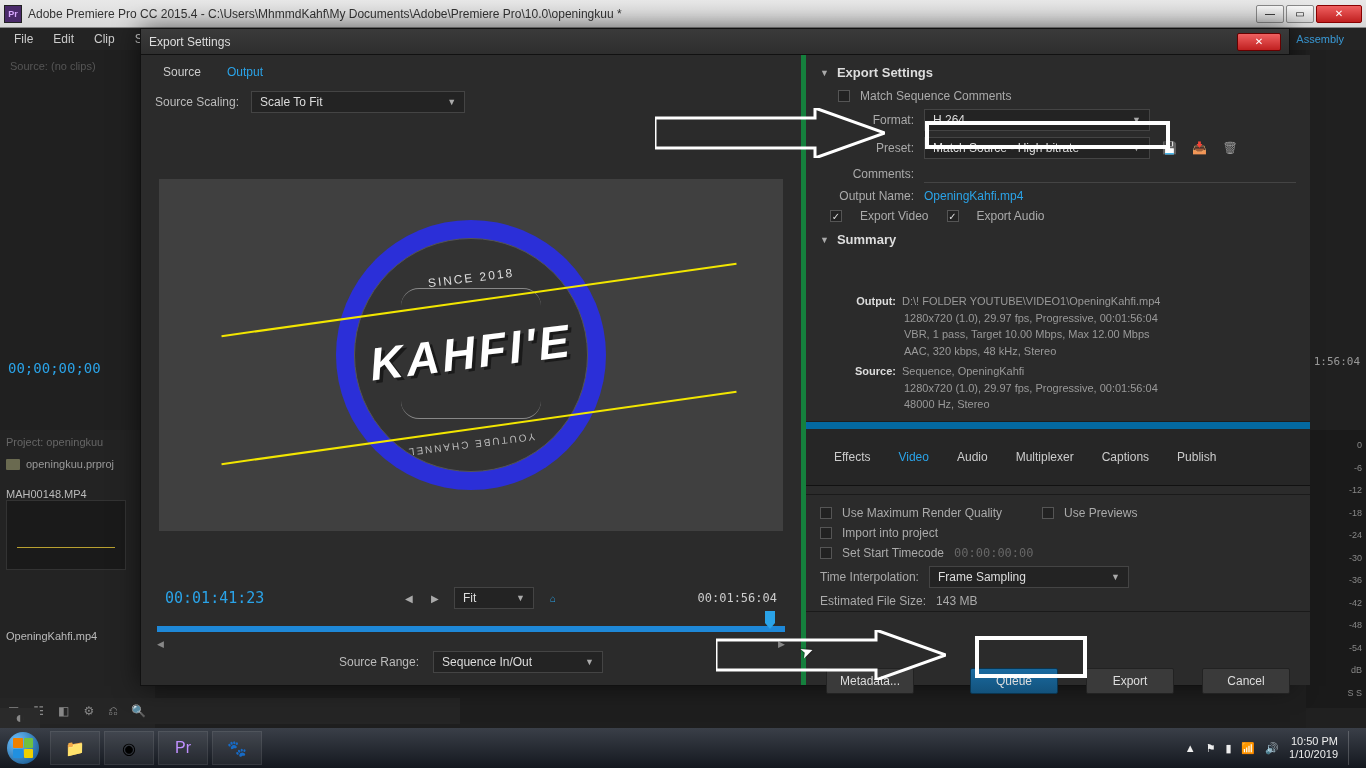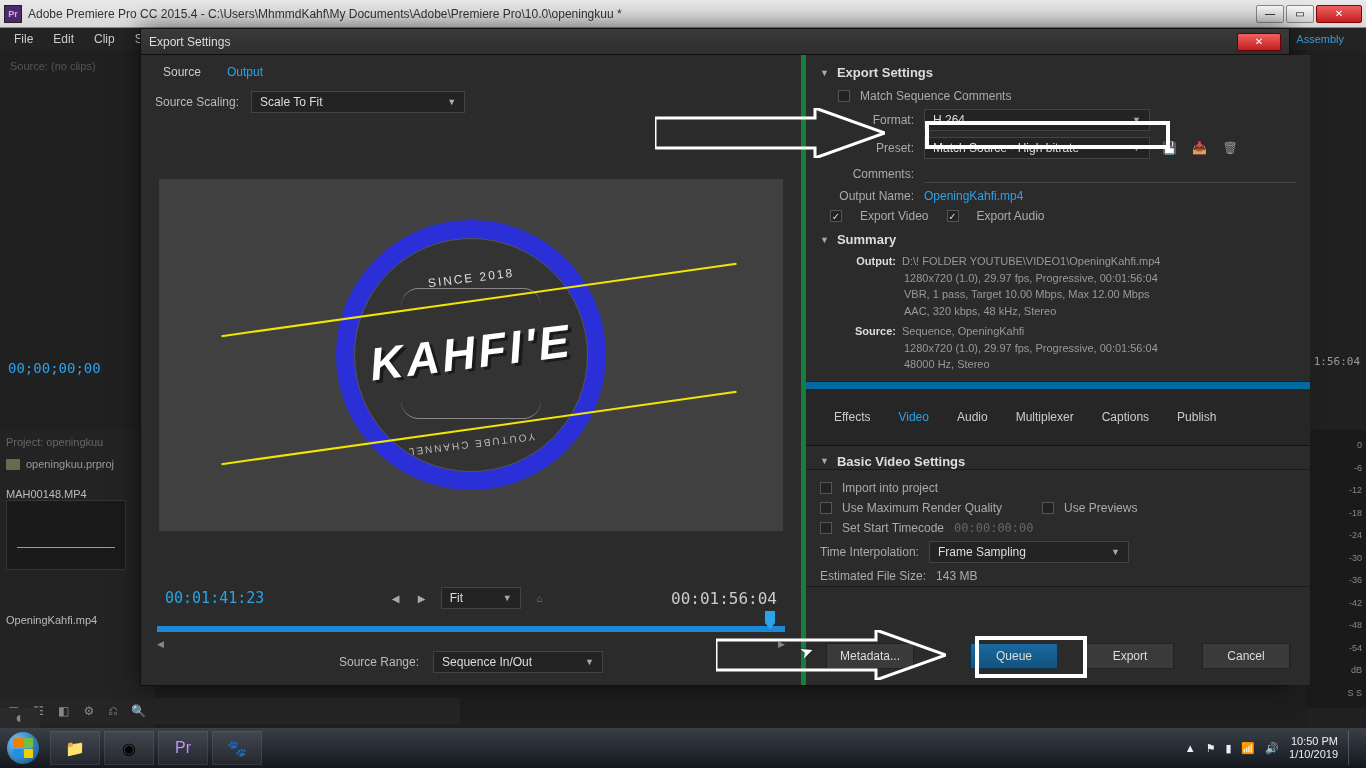--- a/index.html
+++ b/index.html
@@ -21,21 +21,21 @@
 .host-bg { position: absolute; inset: 50px 0 40px 0; background: #1e1e1e; }
 .host-left { position:absolute; left:0; top:50px; width:140px; bottom:40px; background:#202020; }
 .host-left .nolabel { color:#555; font-size:11px; padding:10px; }
 .host-left .tc { color:#2aa3e8; font-size:14px; font-family: monospace; padding:10px 8px; position:absolute; top:300px;}
 .host-right { position:absolute; right:0; top:50px; width:60px; bottom:40px; background:#202020; }
 .host-right .tc { color:#999; font-size:11px; font-family: monospace; position:absolute; top:305px; right:6px;}
 .host-project { position:absolute; left:0; top:430px; width:155px; bottom:40px; background:#232323; color:#999; font-size:11px;}
 .host-project .hdr { padding:6px; color:#666; display:flex; justify-content:space-between;}
 .host-project .folder { padding:4px 6px 8px; display:flex; align-items:center; gap:6px;}
 .host-project .folder .fi { width:14px; height:11px; background:#6a6a50; border-radius:1px; }
-.host-project .bins { display:flex; flex-direction:column; gap:40px; padding:6px;}
+.host-project .bins { display:flex; flex-direction:column; gap:56px; padding:6px;}
 .host-project .clip { width:120px; height:70px; background:#1a1a1a; border:1px solid #333; position:relative;}
 .host-project .clip .ln { position:absolute; left:10px; right:10px; top:46px; height:1px; background:#b8a030;}
 .host-project .clip-name { font-size:11px; color:#bbb; padding-top:4px;}
 .host-meters { position:absolute; right:0; top:430px; width:60px; bottom:60px; background:#1a1a1a; }
 .host-meters .scale { position:absolute; right:4px; top:10px; bottom:10px; width:54px; display:flex; flex-direction:column; justify-content:space-between; font-size:9px; color:#888; text-align:right;}
 .host-icons { position:absolute; left:0; bottom:44px; height:26px; width:460px; background:#252525; display:flex; align-items:center; gap:14px; padding:0 8px; color:#888; font-size:12px;}
 
 
 .dialog { position: absolute; left: 140px; top: 28px; width: 1150px; height: 658px; background: #2b2b2b; border: 1px solid #111; box-shadow: 0 0 24px rgba(0,0,0,.6); display:flex; flex-direction:column; }
 .dialog-title { height: 26px; background: linear-gradient(#3a3a3a,#2e2e2e); display:flex; align-items:center; padding:0 8px; color:#ddd; font-size:12px; border-bottom:1px solid #111;}
@@ -67,42 +67,42 @@
 .diag.d2 { top:248px; transform:rotate(-8deg);}
 .arc { position:absolute; left:50%; width:140px; height:18px; border-top:1px solid #888; border-radius:70px 70px 0 0;}
 .arc.bottom { transform: translateX(-50%) rotate(180deg); top:63%;}
 .arc.top { transform: translateX(-50%); top:31%;}
 
 .timebar-row { display:flex; align-items:center; padding:10px 24px 4px; font-size:13px; color:#bbb;}
 .timebar-row .tc-blue { color:#2aa3e8; font-family:monospace; font-size:15px;}
 .timebar-row .middle { flex:1; display:flex; align-items:center; justify-content:center; gap:12px;}
 .timebar-row .small-btn { width:14px; height:14px; color:#aaa; font-size:10px; display:flex; align-items:center; justify-content:center;}
 .timebar-row .fit-dd { min-width:80px;}
-.timebar-row .tc-grey { font-family:monospace; font-size:16px; color:#ccc;}
+.timebar-row .tc-grey { font-family:monospace; font-size:12px; color:#ccc;}
 
 .slider { margin:4px 16px 2px; position:relative; height:24px;}
 .slider .track { position:absolute; left:0; right:0; top:10px; height:4px; background:#1a1a1a; }
 .slider .fill { position:absolute; left:0; top:9px; height:6px; background:#1e88d8; width:100%;}
 .slider .end-mark { position:absolute; right:10px; top:-6px; width:10px; height:12px; background:#2aa3e8;}
 .slider .end-tri { position:absolute; right:10px; top:6px; width:0; height:0; border-left:5px solid transparent; border-right:5px solid transparent; border-top:6px solid #2aa3e8;}
 .slider .arr-l { position:absolute; left:0; top:22px; font-size:9px; color:#888;}
 .slider .arr-r { position:absolute; right:0; top:22px; font-size:9px; color:#888;}
 
 .range-row { display:flex; align-items:center; justify-content:center; gap:14px; padding:8px 16px 12px; font-size:12px; color:#bbb;}
 
 
 .section { border-bottom:1px solid #1e1e1e; padding:8px 14px;}
 .disclose { display:flex; align-items:center; gap:8px; color:#ddd; font-size:13px; font-weight:bold; padding:2px 0 6px;}
 .disclose .tri { font-size:9px; color:#aaa;}
 .row { display:flex; align-items:center; gap:10px; font-size:12px; color:#aaa; padding:3px 0;}
 .row .lbl { width:94px; text-align:right;}
 .chk { width:12px; height:12px; background:#222; border:1px solid #555; display:inline-flex; align-items:center; justify-content:center; font-size:10px; color:#ddd;}
 .lnk { color:#2aa3e8;}
 .icon-btn { width:20px; height:18px; display:flex; align-items:center; justify-content:center; color:#999; font-size:12px;}
-.summary-block { font-size:11px; color:#999; line-height:1.5; padding-left:14px;}
+.summary-block { font-size:11px; color:#999; line-height:1.5; padding-left:14px;margin-top:40px;}
 .summary-block .sh { color:#ddd; font-weight:bold; display:inline-block; width:62px; text-align:right; margin-right:6px;}
 
 .tabs2 { display:flex; align-items:center; padding:13px 14px; border-top:7px solid #0369a1; border-bottom:1px solid #111; background:#262626;}
 .tabs2 .t { padding:8px 14px; font-size:12px; color:#ccc;}
 .tabs2 .t.active { color:#2aa3e8;}
 
 .scroll-area { flex:1; overflow:hidden; padding:0 14px 8px;}
 
 .bottom-buttons { display:flex; align-items:center; gap:28px; padding:12px 20px 16px; border-top:1px solid #1a1a1a; justify-content:flex-start;}
 .btn { min-width:88px; height:26px; background:#3a3a3a; border:1px solid #222; color:#ddd; font-size:12px; display:flex; align-items:center; justify-content:center; border-radius:2px;margin-top:44px;}
@@ -338,29 +338,29 @@
             <span>Basic Video Settings</span>
           </div>
         <div class="row" style="justify-content:flex-end; padding-right:6px;">
           <div class="btn" style="min-width:110px;">Match Source</div>
         </div>
       </div>
 
       <div style="border-top:1px solid #1a1a1a; padding:8px 14px 0; font-size:12px; color:#aaa;">
         <div class="row">
             <span class="chk"></span>
-            <span>Import into project</span>
-          </div>
-        <div class="row">
-            <span class="chk"></span>
             <span>Use Maximum Render Quality</span>
           <span style="width:20px;"></span>
           <span class="chk"></span>
             <span>Use Previews</span>
         </div>
+        <div class="row">
+            <span class="chk"></span>
+            <span>Import into project</span>
+          </div>
         <div class="row">
             <span class="chk"></span>
             <span>Set Start Timecode</span>
           <span style="color:#666; font-family:monospace;">00:00:00:00</span>
         </div>
         <div class="row">
             <span style="width:auto;">Time Interpolation:</span>
           <div class="dropdown" style="min-width:200px;">
             <span>Frame Sampling</span>
             <span class="caret">▼</span>

